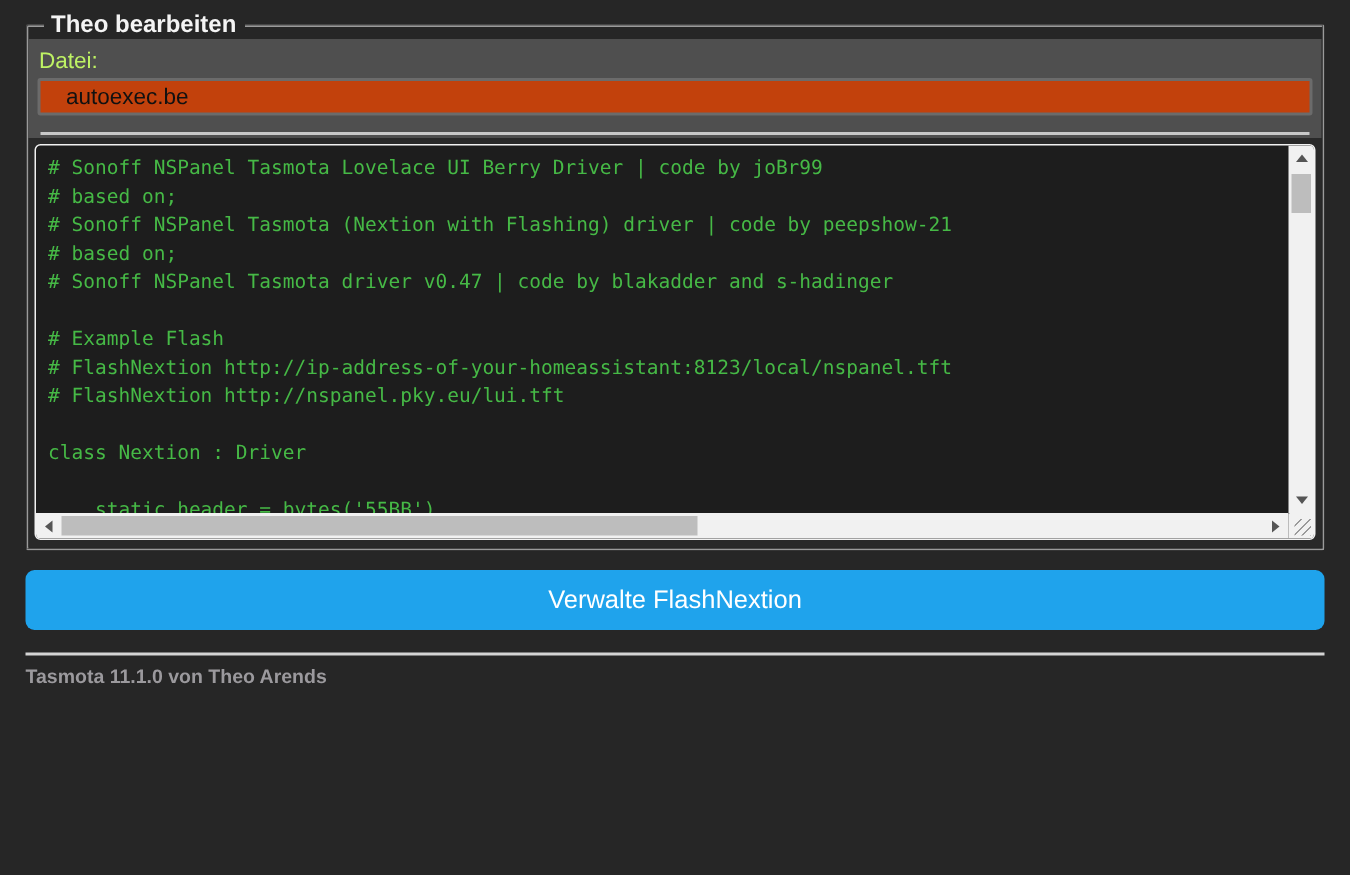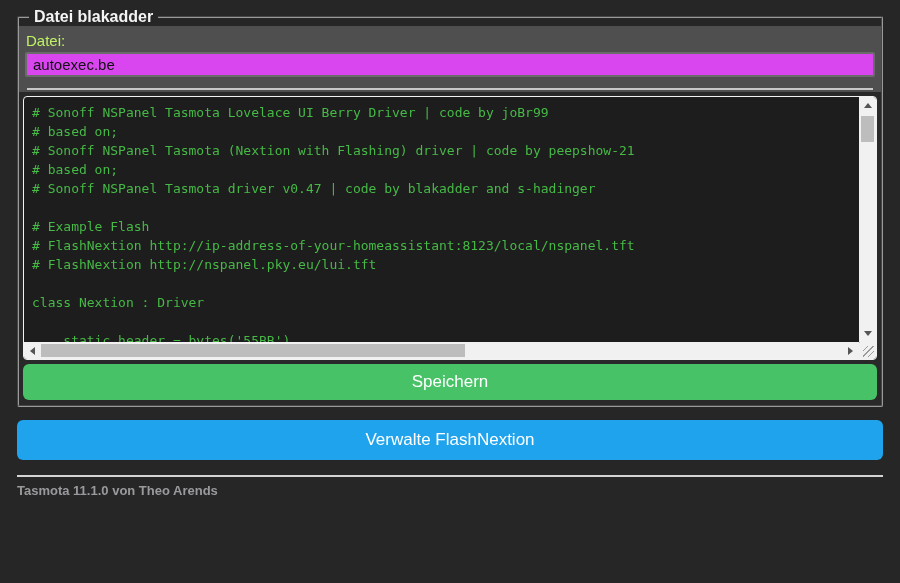--- a/index.html
+++ b/index.html
@@ -33,27 +33,27 @@
   .file-label {
     display: block;
     font-size: 15px;
     color: #bef264;
     padding: 1px 0 3px 1px;
   }
   .file-input {
     display: block;
     width: 100%;
     height: 25px;
-    background: #d946ef;
+    background: #c2410c;
     color: #111;
     border: 2px solid #6b6b6b;
     border-radius: 2px;
     font-family: "Liberation Sans", sans-serif;
     font-size: 15px;
-    padding: 1px 6px;
+    padding: 1px 17px;
     outline: none;
   }
   .form-top hr {
     border: 0;
     border-top: 2px solid #c8c8c8;
     margin: 11px 2px 0 2px;
     height: 0;
   }
 
   
@@ -164,21 +164,21 @@
     color: #9b999d;
     padding: 6px 5px 0 0;
   }
 </style>
 </head>
 <body>
 
 <div class="wrap">
 
   <fieldset class="main">
-    <legend>Datei blakadder</legend>
+    <legend>Theo bearbeiten</legend>
 
     <div class="form-top" style="background-color: rgb(79, 79, 79);">
       <label class="file-label">Datei:</label>
       <input class="file-input" type="text" value="autoexec.be" style="">
       <hr>
     </div>
 
     <div class="form-bottom">
 
       <div class="editor" style="background-color: rgb(29, 29, 29);">
@@ -216,21 +216,20 @@
           <div class="sb-btn right">
             <span class="tri t-right"></span>
           </div>
         </div>
 
         <div class="sb-corner">
           <div class="grip"></div>
         </div>
       </div>
 
-      <button class="btn btn-save" style="background-color: rgb(71, 194, 102);">Speichern</button>
     </div>
   </fieldset>
 
   <button class="btn btn-manage" style="background-color: rgb(31, 163, 236);">Verwalte FlashNextion</button>
 
   <div class="footer">
     <hr>
     <div class="version">Tasmota 11.1.0 von Theo Arends</div>
   </div>
 

